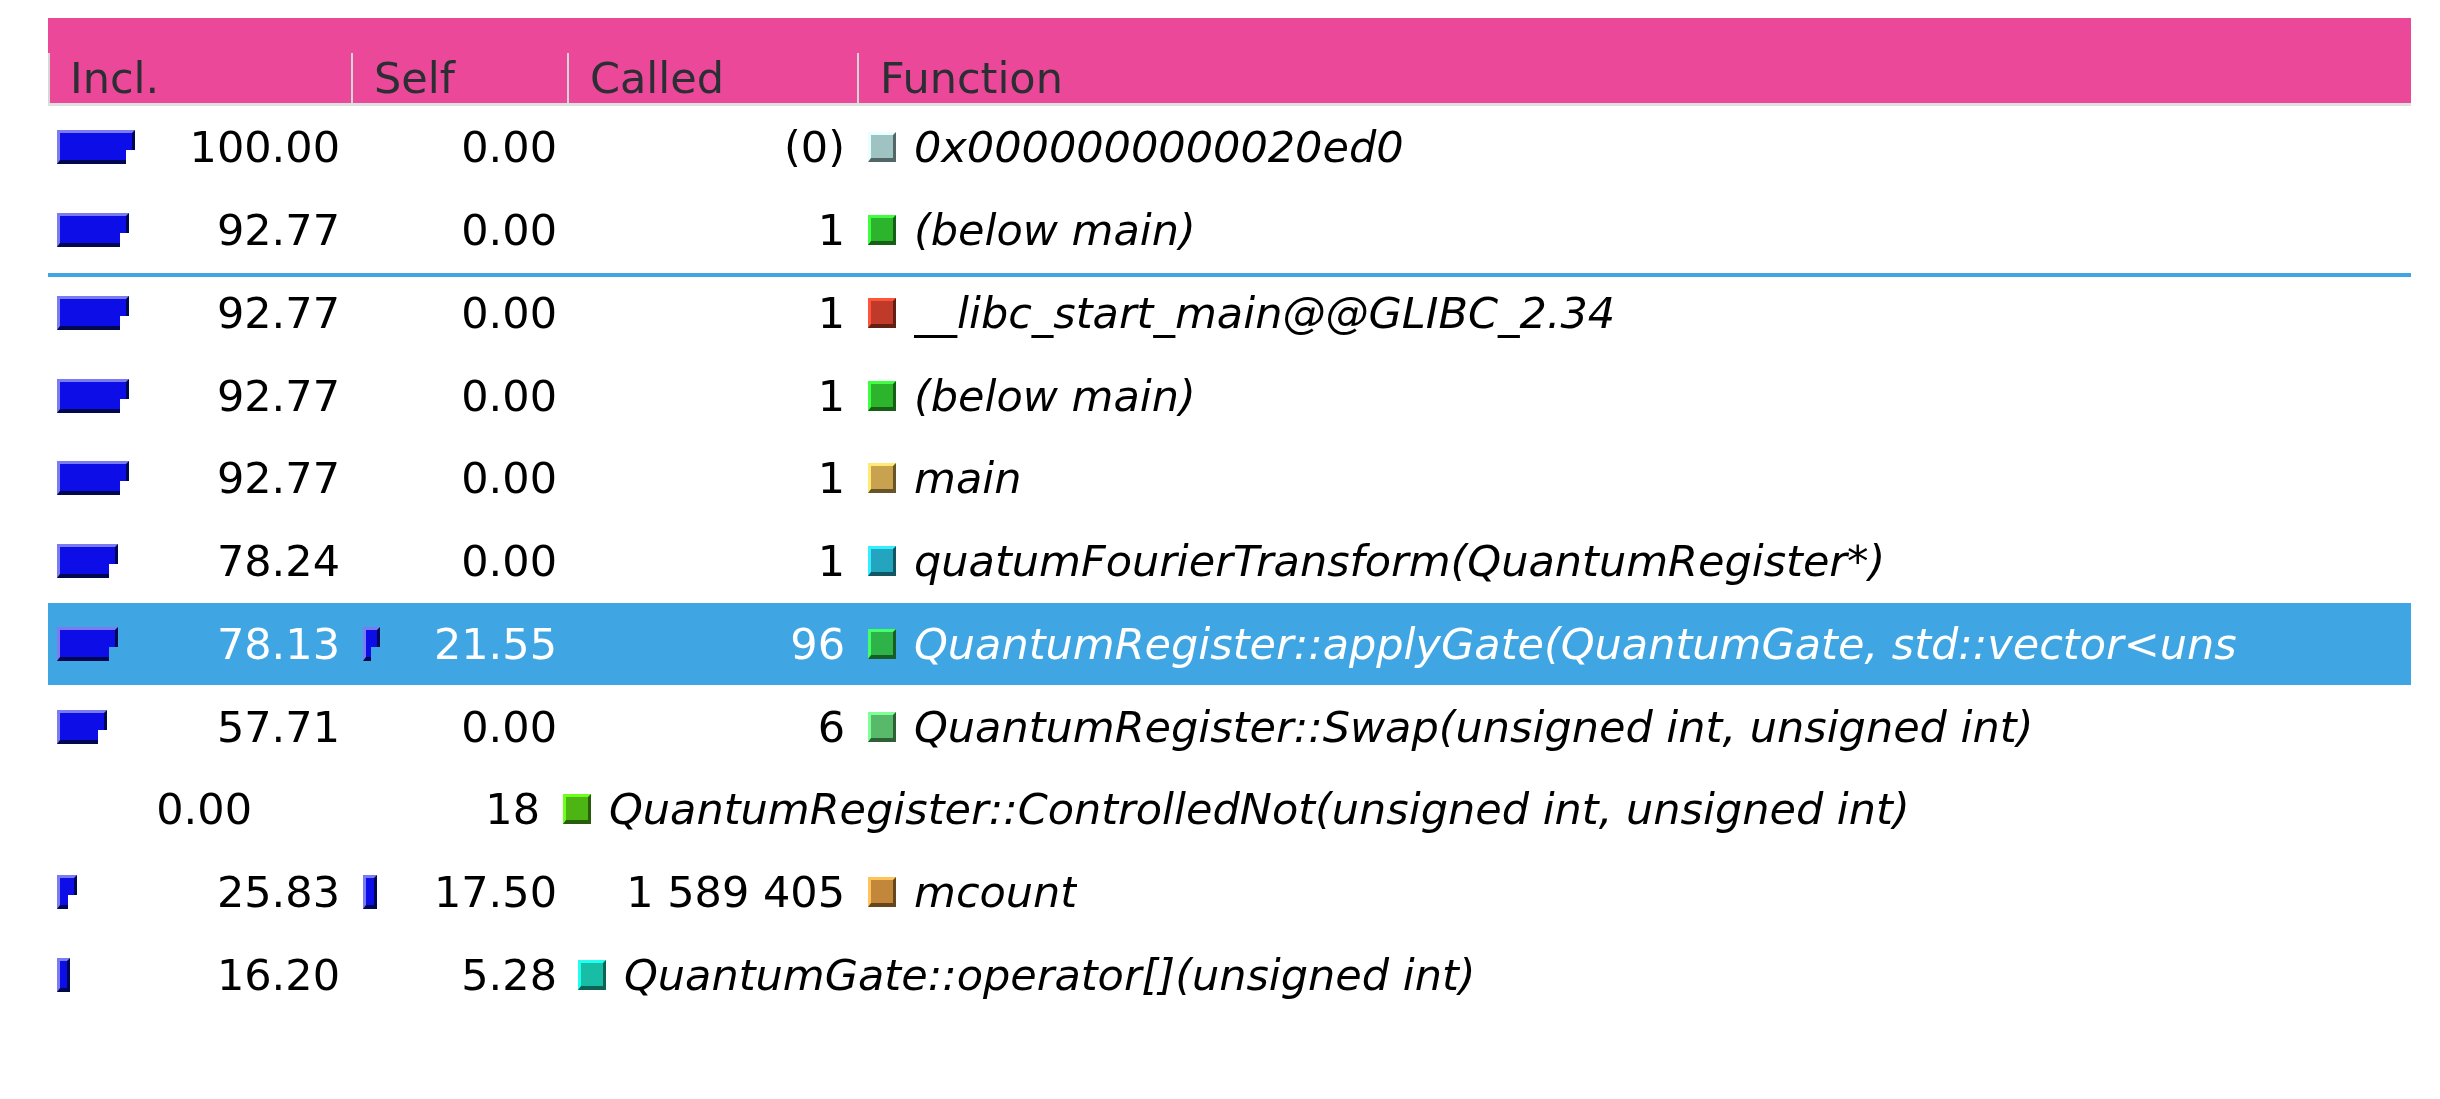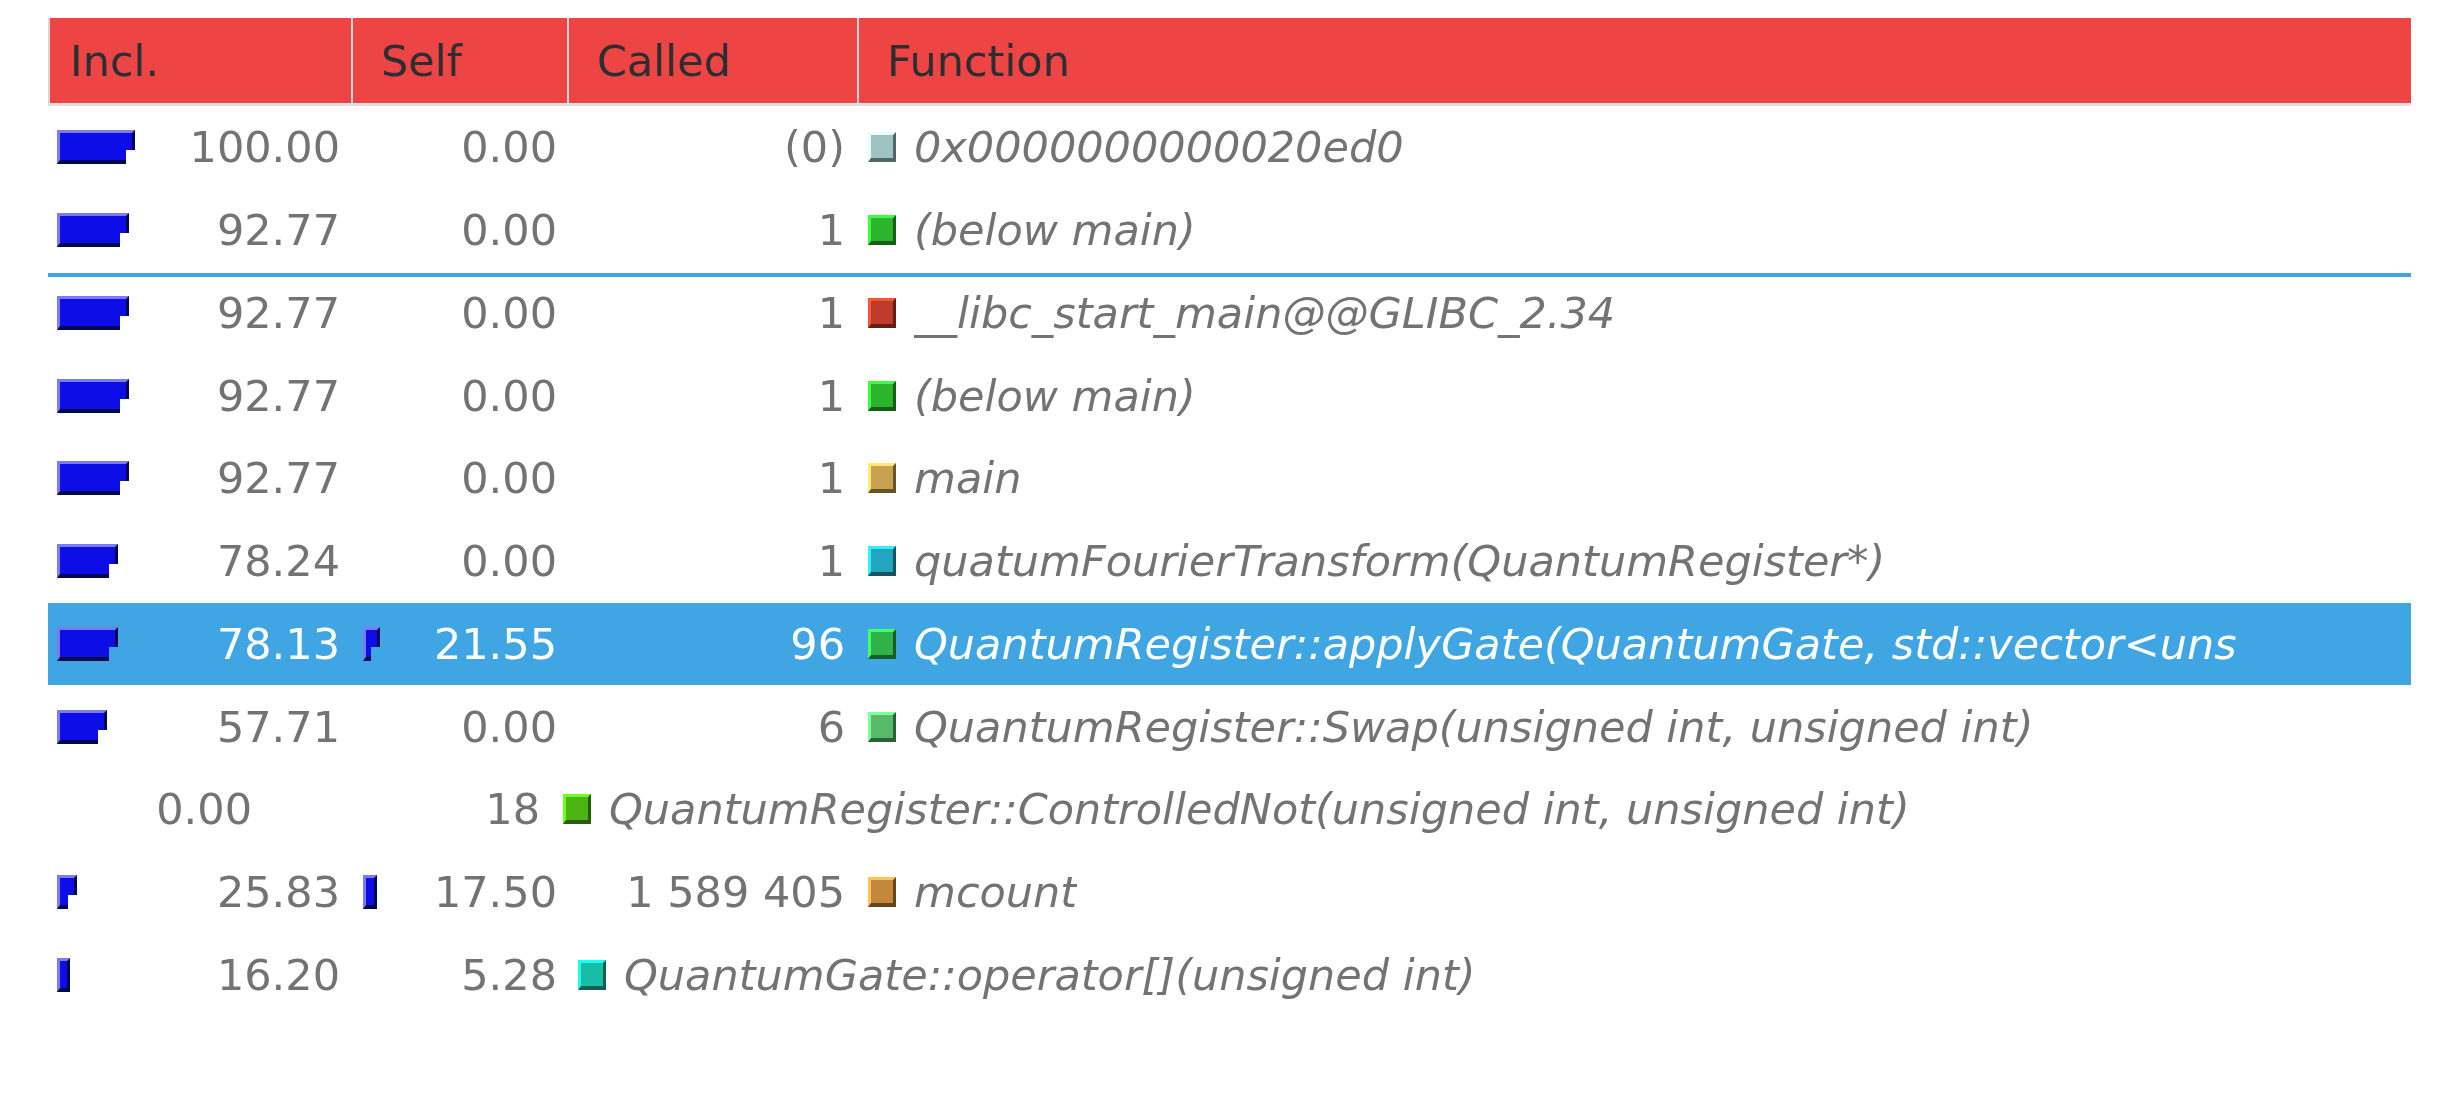--- a/index.html
+++ b/index.html
@@ -13,49 +13,50 @@
   .viewport {
     position: absolute;
     left: 48px; top: 18px;
     width: 2363px; height: 1081px;
     overflow: hidden;
   }
   
   .list-header {
     display: flex;
     height: 85px;
-    background: #ef4444;
+    background: #ec4899;
     border-bottom: 3px solid #e0e0e0;
     box-sizing: content-box;
+    align-items: flex-end;
   }
   .hcell {
     display: flex;
     align-items: center;
     box-sizing: border-box;
-    padding-left: 28px;
+    padding-left: 21px;
     font-size: 43px;
     color: #2b2f33;
     border-right: 2px solid #d6d6d6;
     white-space: nowrap;
   }
   .hcell:first-child { border-left: 2px solid #d6d6d6; padding-left: 20px; }
   .hcell:last-child  { border-right: none; }
   .w-incl   { width: 305px; }
   .w-self   { width: 216px; }
   .w-called { width: 290px; }
   .w-func   { flex: 1; min-width: 0; }
 
   
   .rows { position: relative; }
   .frow {
     display: flex;
     align-items: center;
     height: 82.75px;
     font-size: 43px;
-    color: #737373;
+    color: #000000;
     --rowbg: #ffffff;
     background: var(--rowbg);
   }
   .frow.selected {
     --rowbg: #3fa6e3;
     background: var(--rowbg);
     color: #ffffff;
   }
   .cell { display: flex; align-items: center; box-sizing: border-box; height: 100%; }
   .c-incl   { width: 305px; padding-left: 9px;  padding-right: 13px; }

